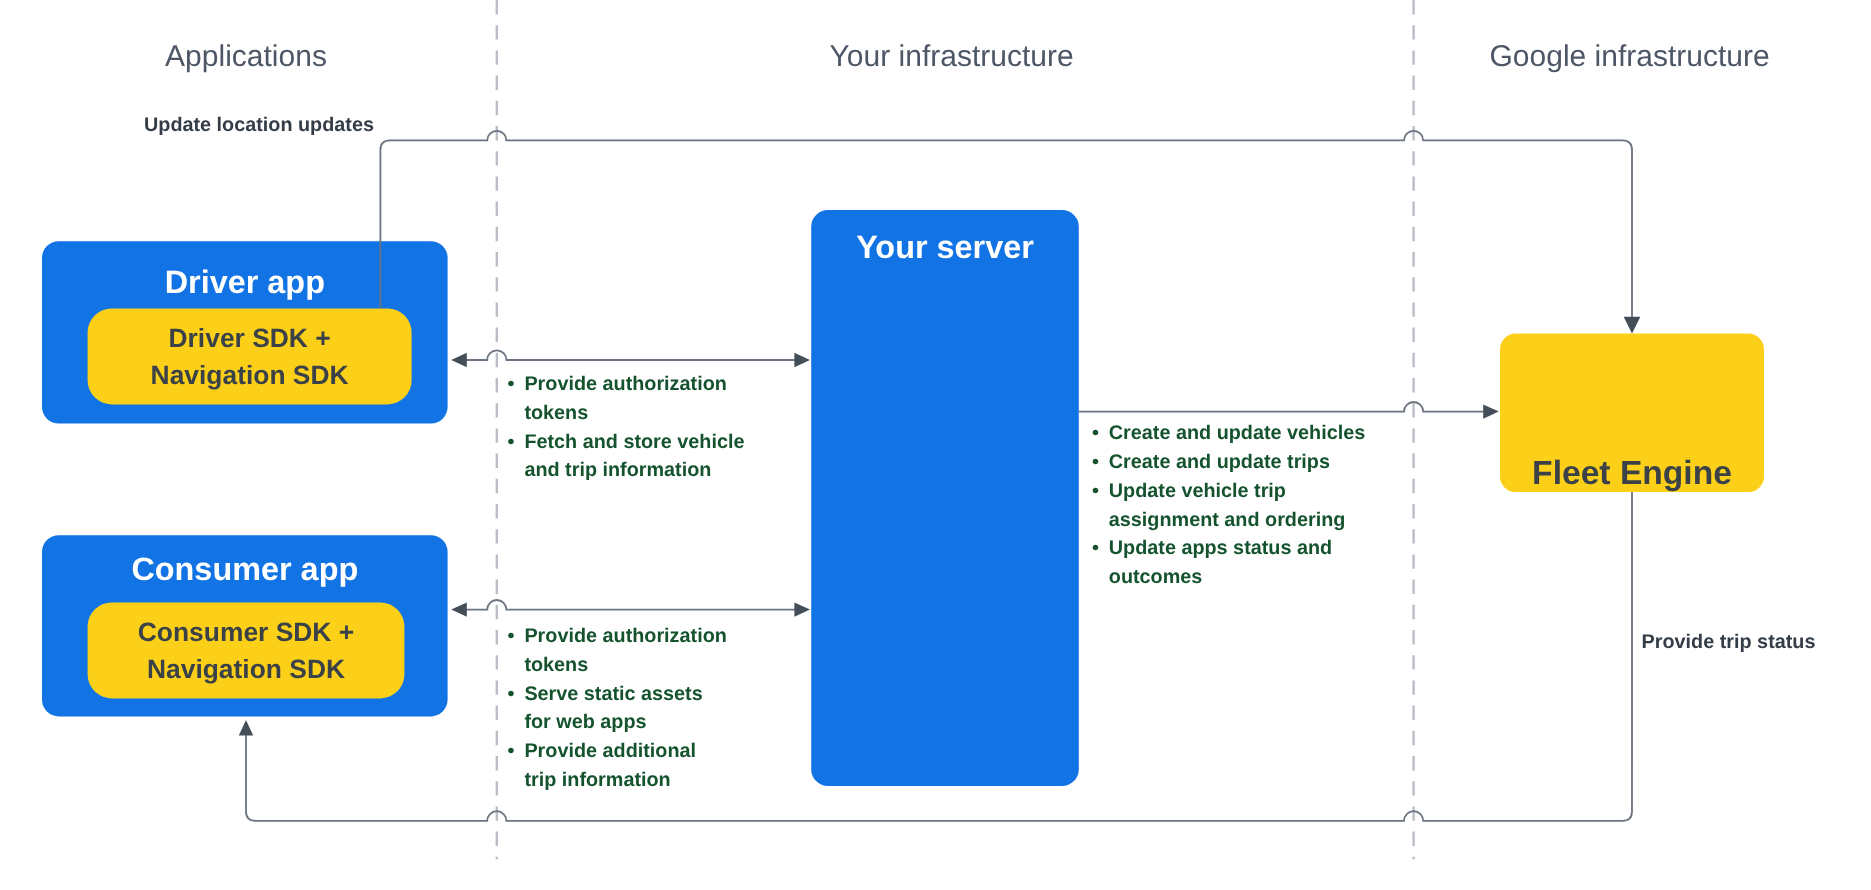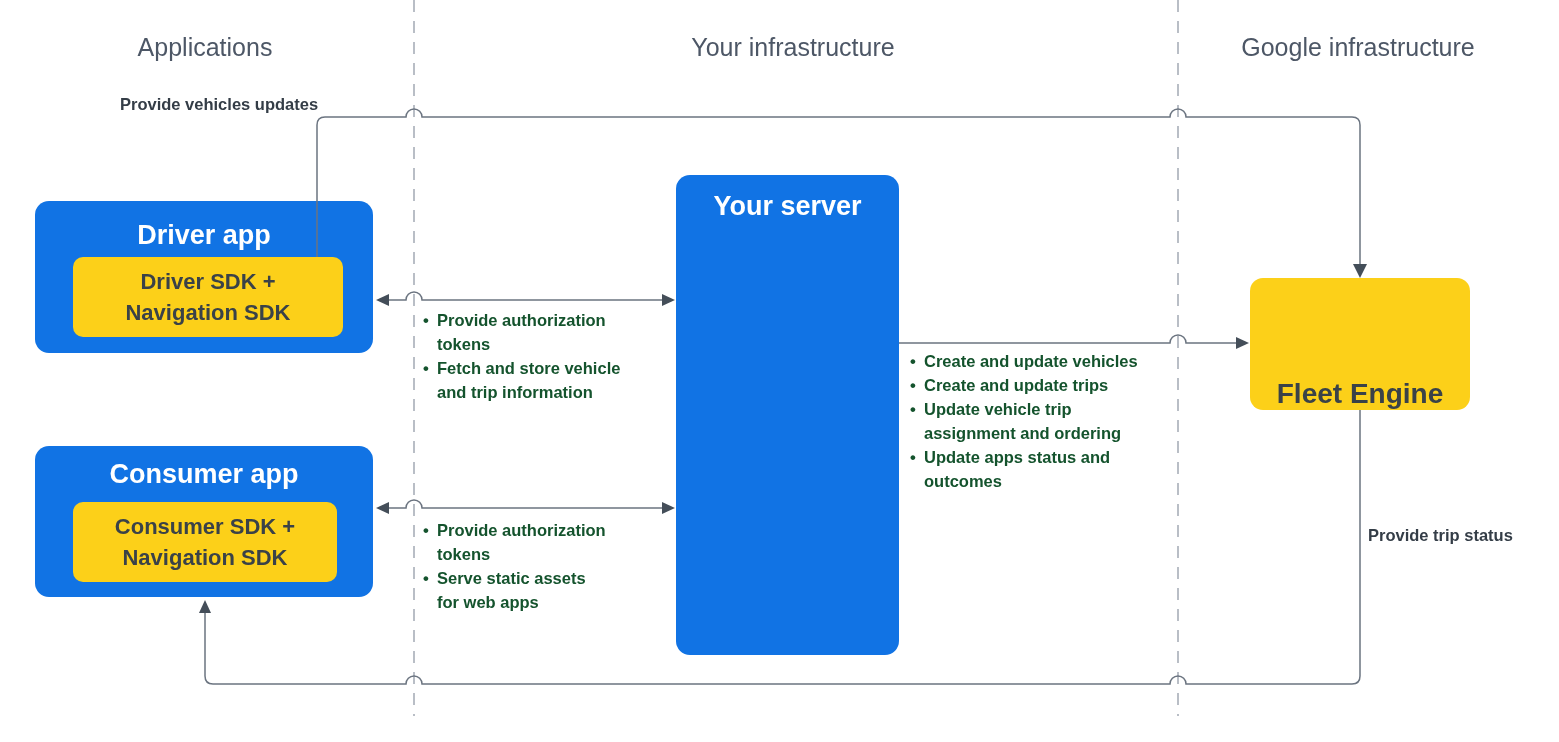--- a/index.html
+++ b/index.html
@@ -11,21 +11,21 @@
   .lane-header{
     position:absolute;top:33px;transform:translateX(-50%);
     font-size:25px;color:#4d5766;white-space:nowrap;
   }
   .hdr-apps{left:205px;}
   .hdr-yours{left:793px;}
   .hdr-google{left:1358px;}
 
   .box{position:absolute;box-sizing:border-box;}
   .blue-box{background:#1173e4;border-radius:14px;}
-  .yellow-box{background:#fcd019;border-radius:10px;}
+  .yellow-box{background:#fcd019;border-radius:20px;}
 
   .driver-app{left:35px;top:201px;width:338px;height:152px;}
   .consumer-app{left:35px;top:446px;width:338px;height:151px;}
   .your-server{left:676px;top:175px;width:223px;height:480px;}
   .fleet-engine{left:1250px;top:278px;width:220px;height:132px;border-radius:13px;}
 
   .blue-title{
     position:absolute;left:0;right:0;text-align:center;
     color:#ffffff;font-weight:bold;font-size:27px;white-space:nowrap;
   }
@@ -91,30 +91,31 @@
 </div>
 
 <div class="box blue-box your-server">
   <div class="blue-title">Your server</div>
 </div>
 
 <div class="box yellow-box fleet-engine">
   <div class="fleet-title">Fleet Engine</div>
 </div>
 
-<div class="edge-label lbl-location">Provide vehicles updates</div>
+<div class="edge-label lbl-location">Update location updates</div>
 <div class="edge-label lbl-tripstatus">Provide trip status</div>
 
 <ul class="edge-notes notes-driver">
   <li class="w185">Provide authorization tokens</li>
   <li class="w200">Fetch and store vehicle and trip information</li>
 </ul>
 <ul class="edge-notes notes-consumer">
   <li class="w185">Provide authorization tokens</li>
   <li class="w155">Serve static assets for web apps</li>
+  <li class="w155">Provide additional trip information</li>
 </ul>
 <ul class="edge-notes notes-server">
   <li class="w240">Create and update vehicles</li>
   <li class="w240">Create and update trips</li>
   <li class="w215">Update vehicle trip assignment and ordering</li>
   <li class="w215">Update apps status and outcomes</li>
 </ul>
 
 <svg class="wires" width="1559" height="742" viewBox="0 0 1559 742">
   <line class="lane-divider" x1="414" y1="0" x2="414" y2="716"></line>

